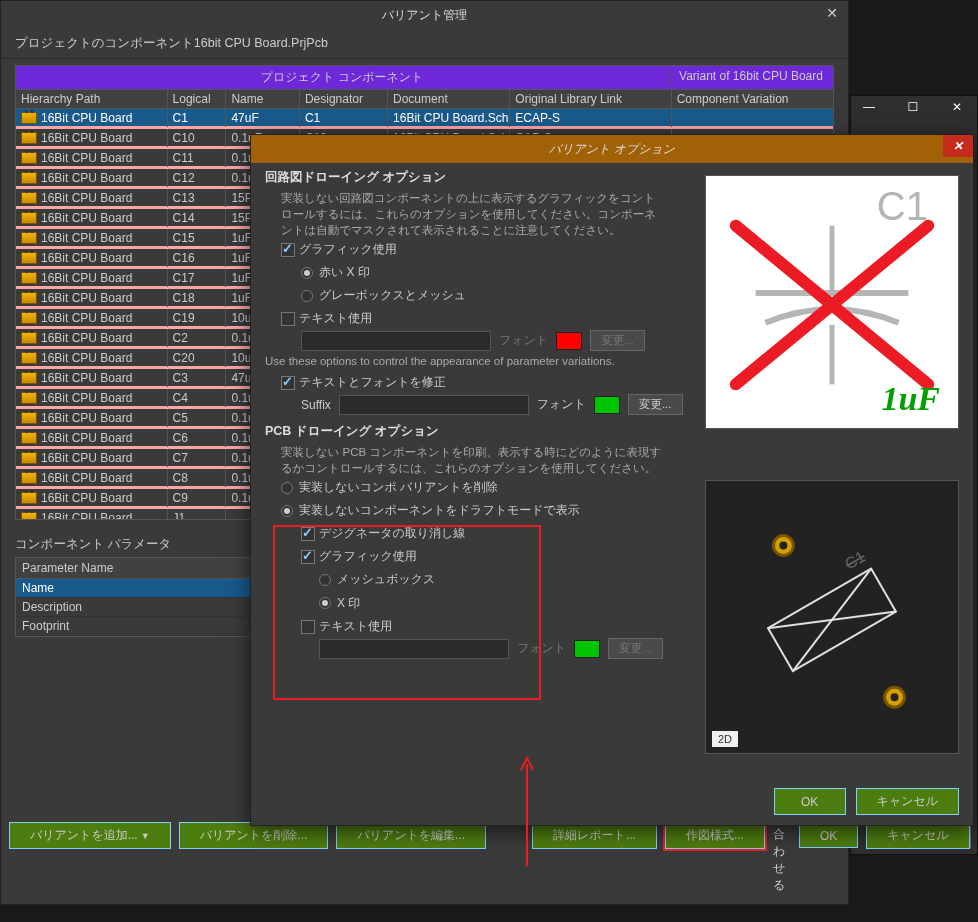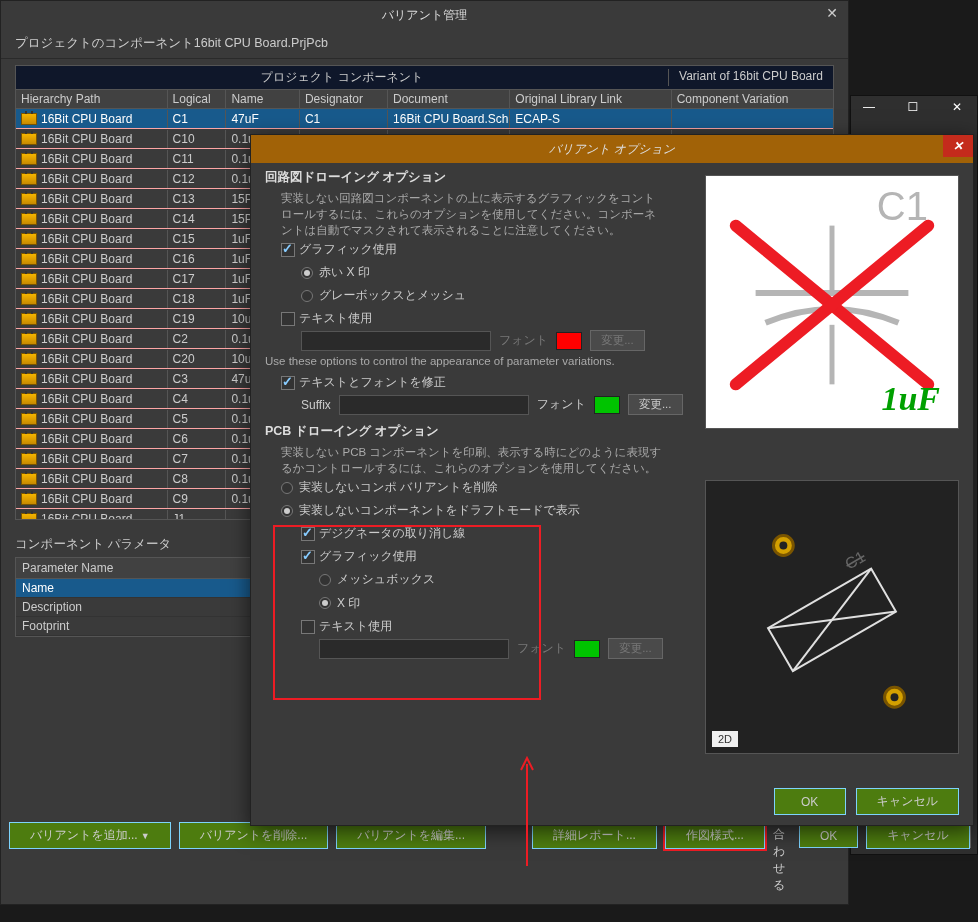--- a/index.html
+++ b/index.html
@@ -11,29 +11,29 @@
   .back-btn { width: 24px; text-align: center; cursor: pointer; }
   .panels-btn { position: absolute; right: 6px; bottom: 6px; background: #4a4a4a; border: 1px solid #666; padding: 3px 12px; color: #ccc; }
   
   .title-bar { height: 28px; display: flex; align-items: center; justify-content: center; position: relative; color: #ddd; }
   .title-bar .close { position: absolute; right: 10px; top: 4px; color: #ccc; font-size: 14px; cursor: pointer; }
   
   .subtitle { padding: 6px 14px; font-size: 12.5px; border-bottom: 1px solid #2a2a2a; }
   
   .content { padding: 6px 14px; }
   .grid { border: 1px solid #555; }
-  .grid-header-top { background: #0f172a; text-align: center; padding: 3px 0; border-bottom: 1px solid #555; display: flex; }
+  .grid-header-top { background: #6d28d9; text-align: center; padding: 3px 0; border-bottom: 1px solid #555; display: flex; }
   .grid-header-top .l { flex: 1; }
   .grid-header-top .r { width: 165px; border-left: 1px solid #555; }
   .grid-cols { display: flex; background: #414141; border-bottom: 1px solid #555; }
   .grid-cols > div, .grid-row > div { padding: 2px 5px; border-right: 1px solid #555; white-space: nowrap; overflow: hidden; }
   .c-hier { width: 155px; } .c-log { width: 60px; } .c-name { width: 75px; } .c-des { width: 90px; }
   .c-doc { width: 125px; } .c-lib { width: 165px; } .c-var { width: 165px; border-right: none !important; }
   .grid-body { max-height: 410px; overflow: hidden; }
-  .grid-row { display: flex; height: 20px; align-items: center; border-bottom: 1px solid #fca5a5; background: #3a3a3a; }
+  .grid-row { display: flex; height: 20px; align-items: center; border-bottom: 3px solid #fca5a5; background: #3a3a3a; }
   .grid-row.sel { background: #185a8c; color: #fff; }
   .chip-icon { display: inline-block; width: 16px; height: 12px; background: linear-gradient(#f4b400, #c88a00); border: 1px solid #7a5500; margin-right: 4px; vertical-align: middle; position: relative; }
   .chip-icon::before, .chip-icon::after { content: ""; position: absolute; width: 2px; height: 3px; background: #333; top: -3px; }
   .chip-icon::before { left: 3px; } .chip-icon::after { right: 3px; }
   
   .params-label { padding: 10px 14px 4px; font-size: 12.5px; }
   .params-table { margin: 0 14px; border: 1px solid #555; }
   .params-table .ph { background: #414141; padding: 3px 6px; border-bottom: 1px solid #555; }
   .params-table .prow { padding: 2px 6px; border-bottom: 1px solid #333; }
   .params-table .prow.sel { background: #185a8c; color: #fff; }

